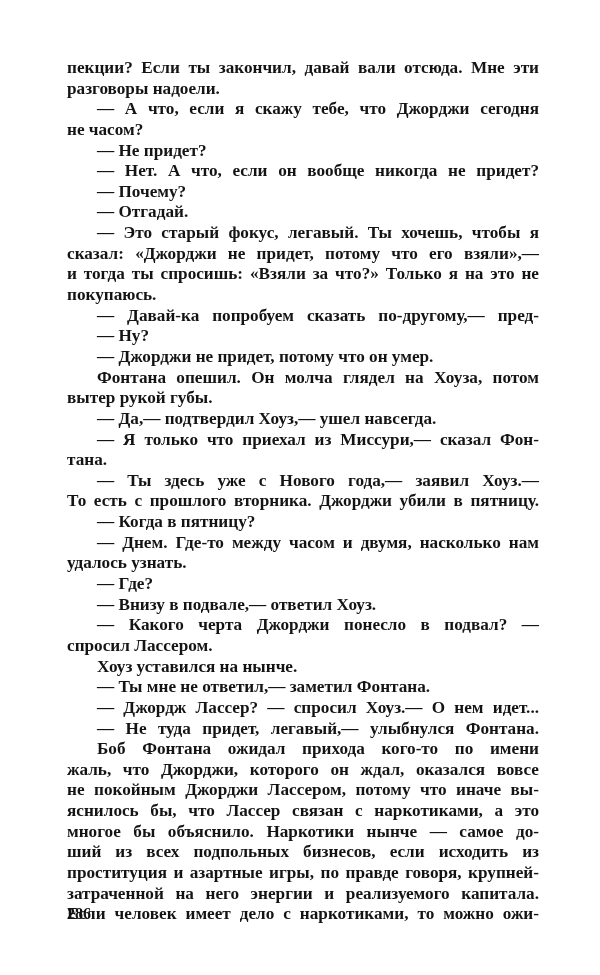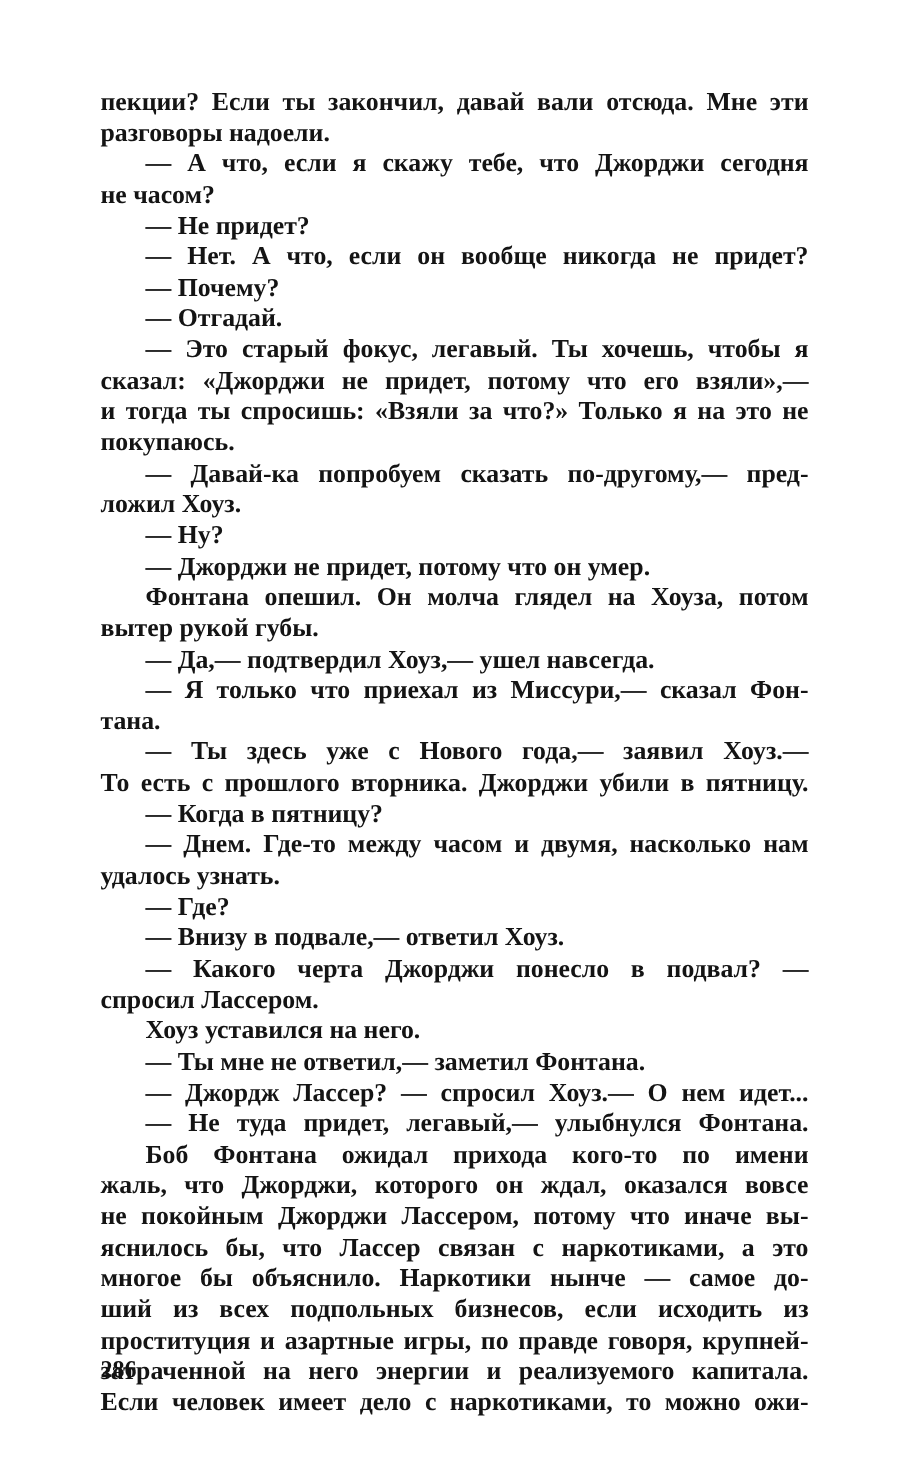--- a/index.html
+++ b/index.html
@@ -57,38 +57,37 @@
     <span class="line last">не часом?</span>
     <span class="line indent last">— Не придет?</span>
     <span class="line indent">— Нет. А что, если он вообще никогда не придет?</span>
     <span class="line indent last">— Почему?</span>
     <span class="line indent last">— Отгадай.</span>
     <span class="line indent">— Это старый фокус, легавый. Ты хочешь, чтобы я</span>
     <span class="line">сказал: «Джорджи не придет, потому что его взяли»,—</span>
     <span class="line">и тогда ты спросишь: «Взяли за что?» Только я на это не</span>
     <span class="line last">покупаюсь.</span>
     <span class="line indent">— Давай-ка попробуем сказать по-другому,— пред-</span>
-    <span class="line last">ложил Хоуз.</span>
     <span class="line indent last">— Ну?</span>
     <span class="line indent last">— Джорджи не придет, потому что он умер.</span>
     <span class="line indent">Фонтана опешил. Он молча глядел на Хоуза, потом</span>
     <span class="line last">вытер рукой губы.</span>
     <span class="line indent last">— Да,— подтвердил Хоуз,— ушел навсегда.</span>
     <span class="line indent">— Я только что приехал из Миссури,— сказал Фон-</span>
     <span class="line last">тана.</span>
     <span class="line indent">— Ты здесь уже с Нового года,— заявил Хоуз.—</span>
     <span class="line">То есть с прошлого вторника. Джорджи убили в пятницу.</span>
     <span class="line indent last">— Когда в пятницу?</span>
     <span class="line indent">— Днем. Где-то между часом и двумя, насколько нам</span>
     <span class="line last">удалось узнать.</span>
     <span class="line indent last">— Где?</span>
     <span class="line indent last">— Внизу в подвале,— ответил Хоуз.</span>
     <span class="line indent">— Какого черта Джорджи понесло в подвал? —</span>
     <span class="line last">спросил Лассером.</span>
-    <span class="line indent last">Хоуз уставился на него.</span>
+    <span class="line indent last">Хоуз уставился на нынче.</span>
     <span class="line indent last">— Ты мне не ответил,— заметил Фонтана.</span>
     <span class="line indent">— Джордж Лассер? — спросил Хоуз.— О нем идет...</span>
     <span class="line indent">— Не туда придет, легавый,— улыбнулся Фонтана.</span>
     <span class="line indent">Боб Фонтана ожидал прихода кого-то по имени</span>
     <span class="line">жаль, что Джорджи, которого он ждал, оказался вовсе</span>
     <span class="line">не покойным Джорджи Лассером, потому что иначе вы-</span>
     <span class="line">яснилось бы, что Лассер связан с наркотиками, а это</span>
     <span class="line">многое бы объяснило. Наркотики нынче — самое до-</span>
     <span class="line">ший из всех подпольных бизнесов, если исходить из</span>
     <span class="line">проституция и азартные игры, по правде говоря, крупней-</span>

